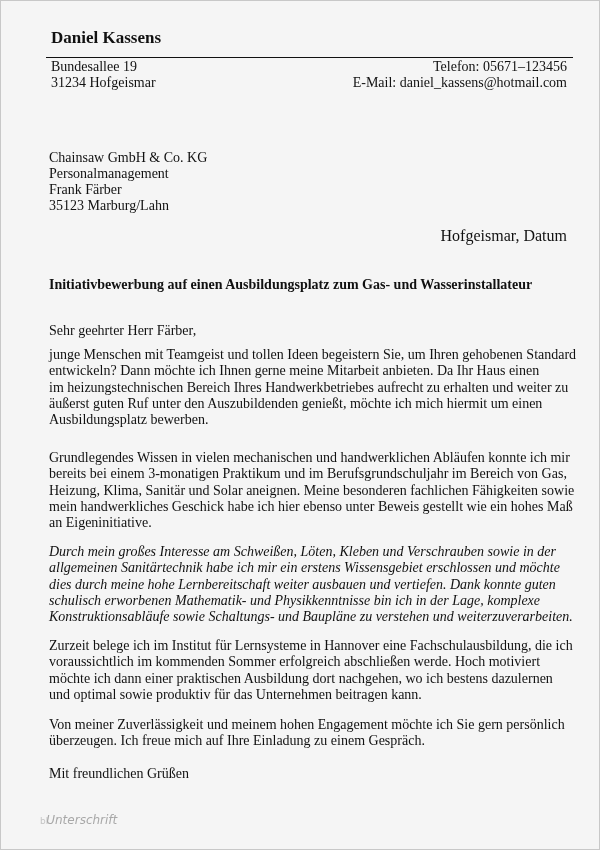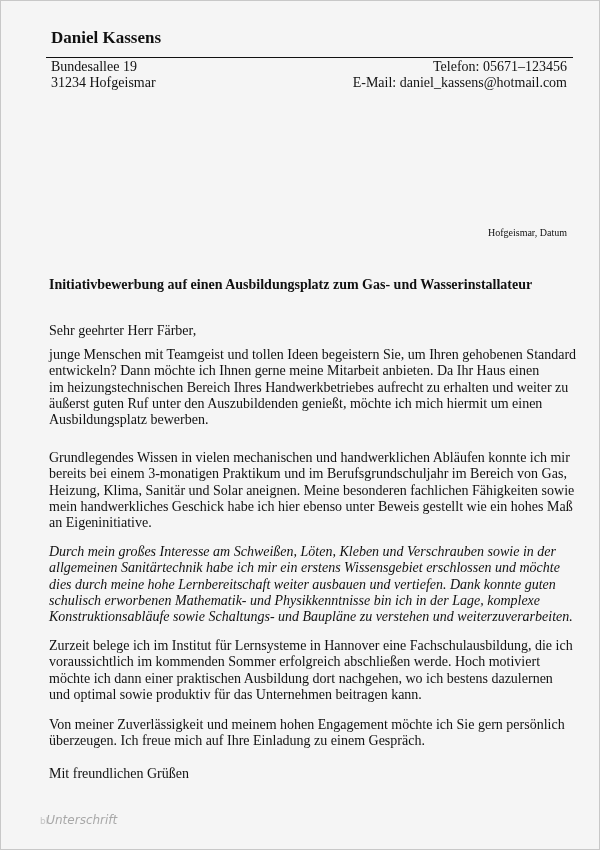--- a/index.html
+++ b/index.html
@@ -18,21 +18,21 @@
       position: absolute; left: 50px; top: 11px;
       font-size: 17px; font-weight: bold;
     }
     .rule {
       position: absolute; left: 45px; top: 40px; width: 527px;
       border-top: 1.3px solid #111;
     }
     .addr-left { position: absolute; left: 50px; top: 42px; font-size: 14px; line-height: 16px; }
     .addr-right { position: absolute; right: 34px; top: 42px; font-size: 14px; line-height: 16px; text-align: right; }
     .recipient { position: absolute; left: 48px; top: 133px; font-size: 14px; line-height: 16px; }
-    .date { position: absolute; right: 34px; top: 210px; font-size: 10px; }
+    .date { position: absolute; right: 34px; top: 210px; font-size: 16px; }
     .subject { position: absolute; left: 48px; top: 260px; font-size: 14px; font-weight: bold; }
     .salutation { position: absolute; left: 48px; top: 306px; font-size: 14px; }
     .para { position: absolute; left: 48px; width: 530px; font-size: 14px; line-height: 16.3px; }
     .p1 { top: 330px; }
     .p2 { top: 433px; }
     .p3 { top: 527px; font-style: italic; }
     .p4 { top: 621px; }
     .p5 { top: 700px; }
     .closing { position: absolute; left: 48px; top: 749px; font-size: 14px; text-align: right; }
     .signature {
@@ -54,20 +54,26 @@
 
   <div class="addr-left">
     <span class="line">Bundesallee 19</span>
     <span class="line">31234 Hofgeismar</span>
   </div>
   <div class="addr-right">
     <span class="line">Telefon: 05671–123456</span>
     <span class="line">E-Mail: daniel_kassens@hotmail.com</span>
   </div>
 
+  <div class="recipient">
+    <span class="line">Chainsaw GmbH &amp; Co. KG</span>
+    <span class="line">Personalmanagement</span>
+    <span class="line">Frank Färber</span>
+    <span class="line">35123 Marburg/Lahn</span>
+  </div>
 
   <div class="date">Hofgeismar, Datum</div>
 
   <div class="subject">Initiativbewerbung auf einen Ausbildungsplatz zum Gas- und Wasserinstallateur</div>
 
   <div class="salutation">Sehr geehrter Herr Färber,</div>
 
   <div class="para p1">
     <span class="line">junge Menschen mit Teamgeist und tollen Ideen begeistern Sie, um Ihren gehobenen Standard</span>
     <span class="line">entwickeln? Dann möchte ich Ihnen gerne meine Mitarbeit anbieten. Da Ihr Haus einen</span>

